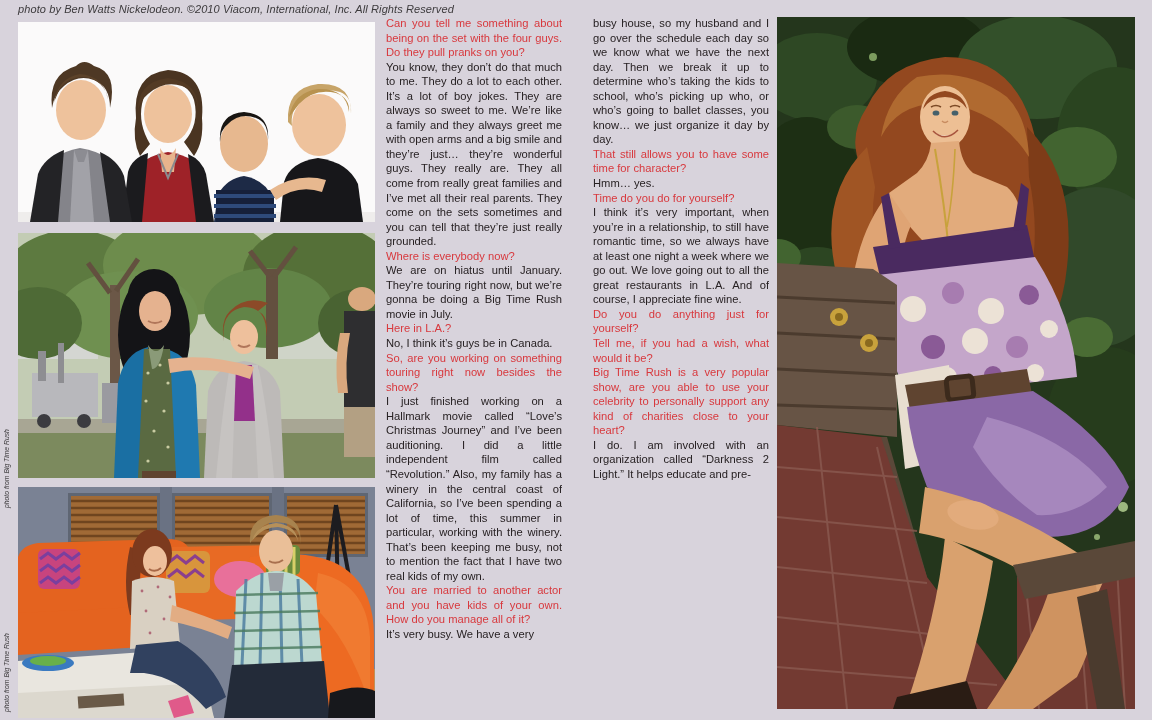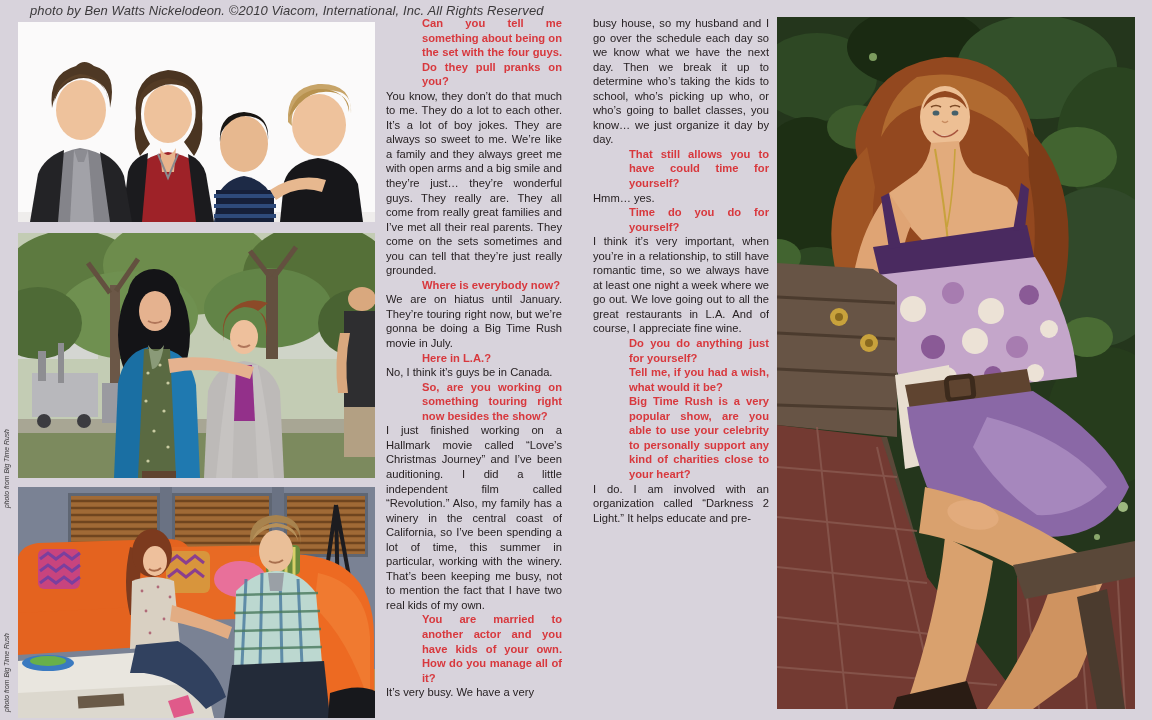--- a/index.html
+++ b/index.html
@@ -10,22 +10,22 @@
   }
   *{margin:0;padding:0;box-sizing:border-box;}
   html,body{width:1152px;height:720px;overflow:hidden;}
   body{
     background:var(--background);
     font-family:"Liberation Sans", sans-serif;
     position:relative;
   }
   .spread{position:absolute;inset:0;width:1152px;height:720px;background:var(--background);}
   .credit-top{
-    position:absolute;left:30px;top:3px;
-    font-size:13px;font-style:italic;color:var(--credit-gray);
+    position:absolute;left:18px;top:3px;
+    font-size:11px;font-style:italic;color:var(--credit-gray);
     letter-spacing:.1px;
   }
   .side-credit{
     position:absolute;left:3px;
     font-size:6.8px;font-style:italic;color:var(--credit-gray);
     white-space:nowrap;
     transform:rotate(-90deg);
     transform-origin:left top;
   }
   .side-credit.c1{top:508px;}
@@ -38,21 +38,21 @@
   .photo-portrait{left:777px;top:17px;width:358px;height:692px;}
   .text-col{
     position:absolute;top:16px;height:706px;width:176px;
     overflow:hidden;
     font-size:11.2px;line-height:14.55px;color:var(--body-text);
     text-align:justify;
   }
   .text-col.col1{left:386px;}
   .text-col.col2{left:593px;}
   .text-col p{margin:0;}
-  .text-col p.q{color:var(--question-red);font-weight:bold;margin-left:36px;}
+  .text-col p.q{color:var(--question-red);font-weight:normal;}
 </style>
 </head>
 <body>
 
 <div class="spread">
 
   <div class="credit-top">photo by Ben Watts Nickelodeon. ©2010 Viacom, International, Inc. All Rights Reserved</div>
 
   <div class="side-credit c1">photo from Big Time Rush</div>
   <div class="side-credit c2">photo from Big Time Rush</div>
@@ -255,21 +255,21 @@
       <p class="a">We are on hiatus until January. They’re touring right now, but we’re gonna be doing a Big Time Rush movie in July.</p>
       <p class="q">Here in L.A.?</p>
       <p class="a">No, I think it’s guys be in Canada.</p>
       <p class="q">So, are you working on something touring right now besides the show?</p>
       <p class="a">I just finished working on a Hallmark movie called “Love’s Christmas Journey” and I’ve been auditioning. I did a little independent film called “Revolution.” Also, my family has a winery in the central coast of California, so I’ve been spending a lot of time, this summer in particular, working with the winery. That’s been keeping me busy, not to mention the fact that I have two real kids of my own.</p>
       <p class="q">You are married to another actor and you have kids of your own. How do you manage all of it?</p>
       <p class="a">It’s very busy. We have a very</p>
     </div>
   <div class="text-col col2">
       <p class="a">busy house, so my husband and I go over the schedule each day so we know what we have the next day. Then we break it up to determine who’s taking the kids to school, who’s picking up who, or who’s going to ballet classes, you know… we just organize it day by day.</p>
-      <p class="q">That still allows you to have could time for yourself?</p>
+      <p class="q">That still allows you to have some time for character?</p>
       <p class="a">Hmm… yes.</p>
       <p class="q">Time do you do for yourself?</p>
       <p class="a">I think it’s very important, when you’re in a relationship, to still have romantic time, so we always have at least one night a week where we go out.  We love going out to all the great restaurants in L.A. And of course, I appreciate fine wine.</p>
       <p class="q">Do you do anything just for yourself?</p>
       <p class="q">Tell me, if you had a wish, what would it be?</p>
       <p class="q">Big Time Rush is a very popular show, are you able to use your celebrity to personally support any kind of charities close to your heart?</p>
       <p class="a">I do. I am involved with an organization called “Darkness 2 Light.” It helps educate and pre-</p>
     </div>
 
   <div class="photo photo-portrait" aria-label="Actress with long auburn hair in a purple floral sundress sitting at a wooden picnic table in front of green foliage">

